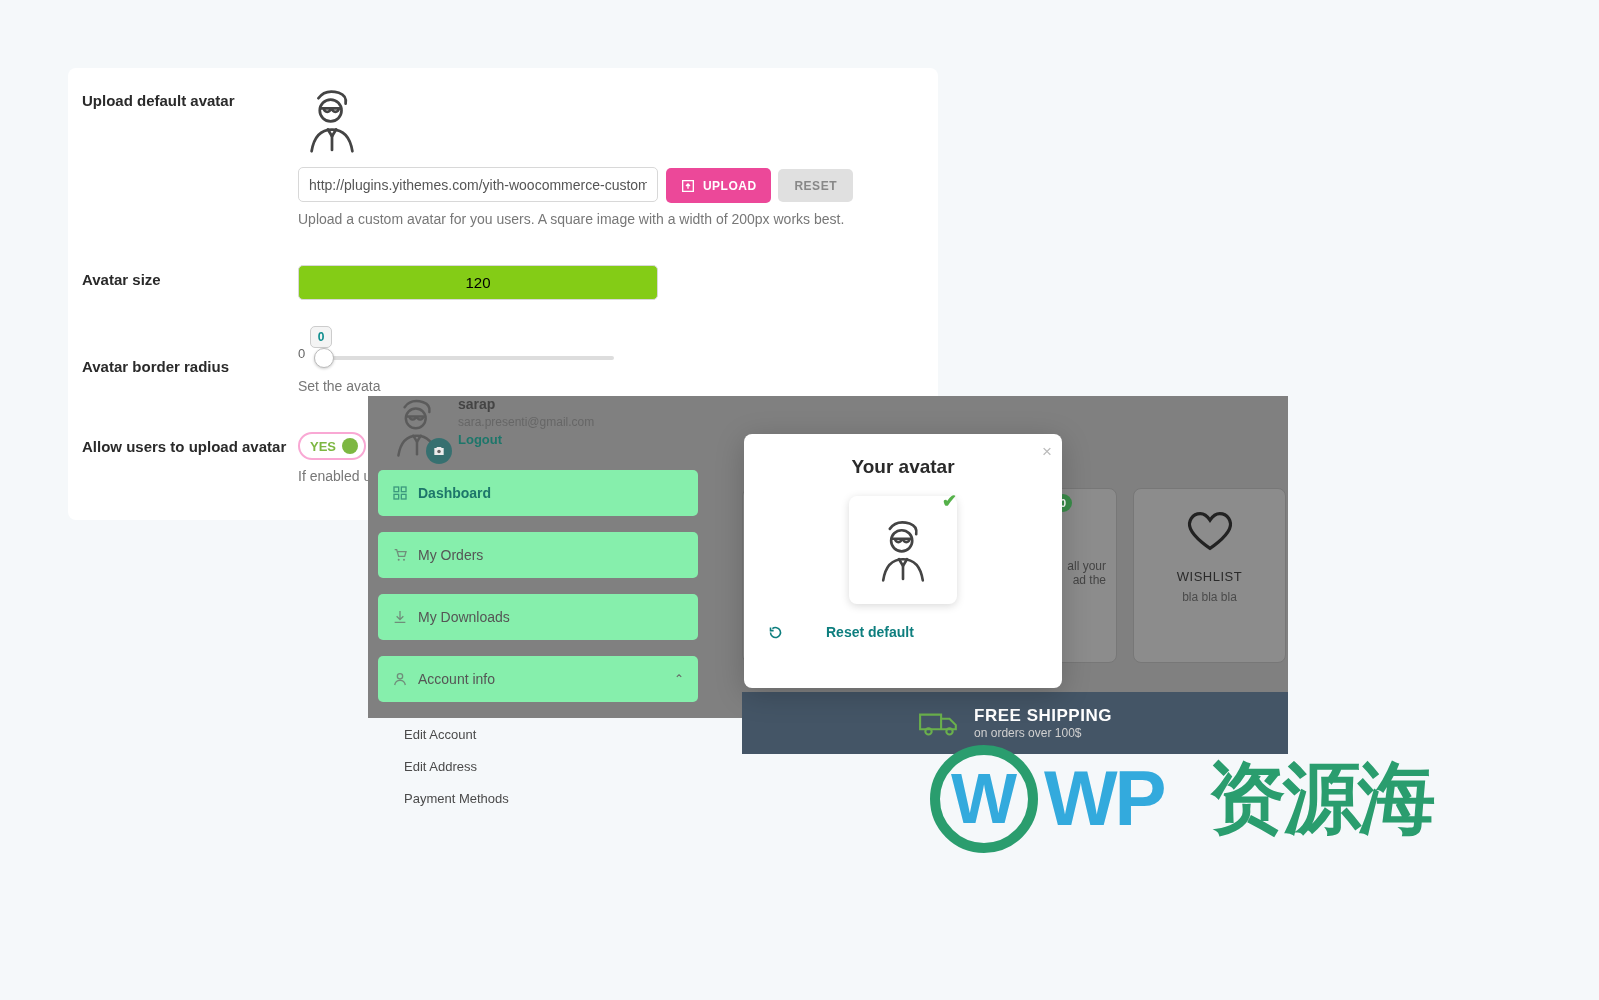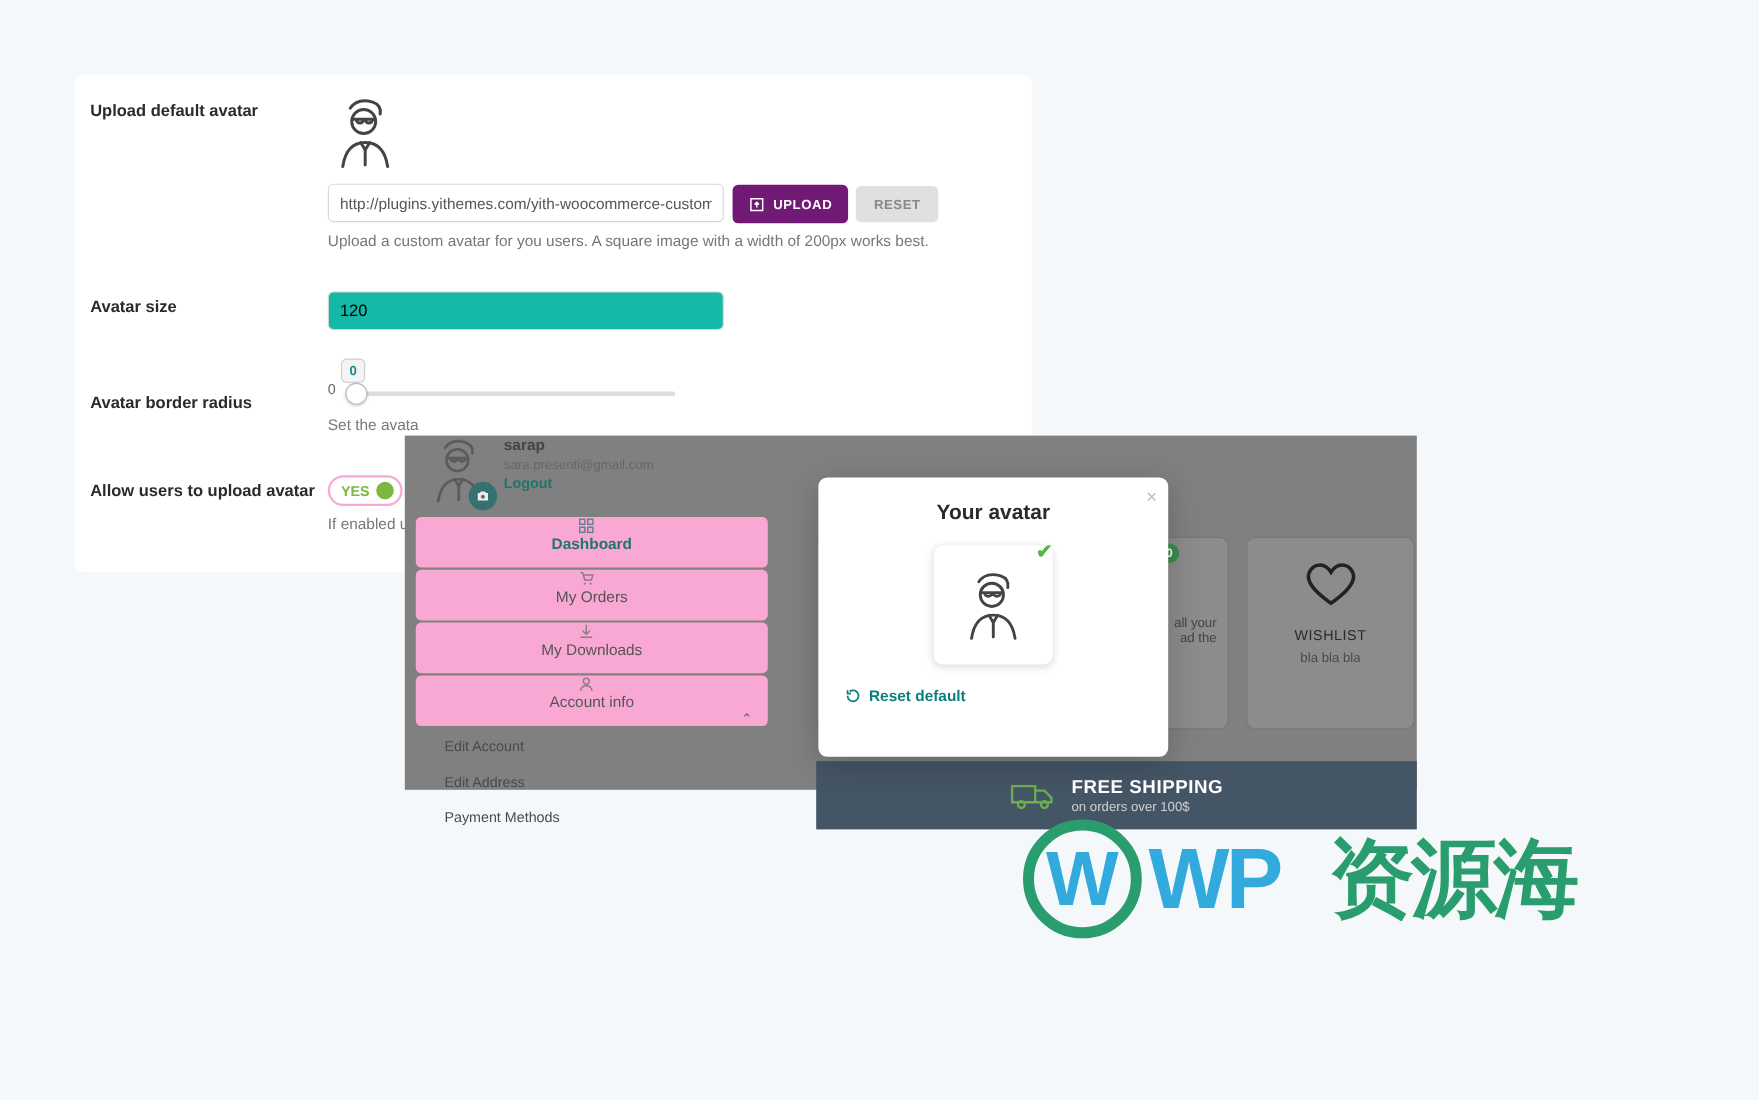--- a/index.html
+++ b/index.html
@@ -3,44 +3,44 @@
 <meta charset="utf-8">
 <style>
   * { box-sizing: border-box; margin: 0; padding: 0; }
   body { font-family: -apple-system, BlinkMacSystemFont, "Segoe UI", Arial, sans-serif; background: #f5f8fa; color: #333; width: 1599px; height: 1000px; position: relative; overflow: hidden; }
   .panel { position: absolute; left: 68px; top: 68px; width: 870px; background: #fff; border-radius: 8px; padding: 18px 0 24px 0; }
   .row { display: flex; align-items: flex-start; padding: 0 14px; margin-bottom: 38px; }
   .row .label { width: 216px; font-weight: 600; font-size: 15px; color: #2a2a2a; padding-top: 6px; }
   .row .control { flex: 1; font-size: 14px; color: #686868; }
   .avatar-svg { margin-bottom: 10px; }
   .url-input { width: 360px; height: 35px; border: 1px solid #d8d8d8; border-radius: 5px; background: #fff; padding: 0 10px; font-size: 14px; color: #555; }
-  .btn-upload { display: inline-flex; align-items: center; height: 35px; background: #701a75; color: #fff; border: none; border-radius: 5px; padding: 0 14px; margin-left: 4px; font-weight: 700; font-size: 12px; letter-spacing: .5px; vertical-align: middle; }
+  .btn-upload { display: inline-flex; align-items: center; height: 35px; background: #ec4899; color: #fff; border: none; border-radius: 5px; padding: 0 14px; margin-left: 4px; font-weight: 700; font-size: 12px; letter-spacing: .5px; vertical-align: middle; }
   .btn-upload svg { margin-right: 7px; }
   .btn-reset { height: 33px; background: #e0e0e0; color: #888; border: none; border-radius: 5px; padding: 0 16px; margin-left: 4px; font-weight: 600; font-size: 12px; letter-spacing: .5px; vertical-align: middle; }
   .hint { margin-top: 8px; color: #777; font-size: 14px; }
-  .size-input { width: 360px; height: 35px; border: 1px solid #d8d8d8; border-radius: 5px; background: #14b8a6; padding: 2px 10px; font-size: 15px; }
+  .size-input { width: 360px; height: 35px; border: 1px solid #d8d8d8; border-radius: 5px; background: #84cc16; padding: 2px 10px; font-size: 15px; text-align: center; }
   .slider-wrap { position: relative; padding-top: 18px; }
   .slider-bubble { position: absolute; top: -12px; left: 12px; width: 22px; height: 22px; background: #f4f4f4; border: 1px solid #ccc; border-radius: 5px; text-align: center; line-height: 20px; font-size: 12px; font-weight: 700; color: #0e8d8d; }
   .slider-track { position: relative; height: 4px; background: #ddd; border-radius: 2px; width: 300px; margin-left: 16px; }
   .slider-thumb { position: absolute; left: 0; top: -8px; width: 20px; height: 20px; background: #fff; border: 1px solid #bbb; border-radius: 50%; box-shadow: 0 1px 3px rgba(0,0,0,.2); }
   .slider-min { position: absolute; left: 0; top: 8px; font-size: 13px; color: #666; }
   .toggle { display: inline-flex; align-items: center; border: 2px solid #f9a8d4; border-radius: 20px; height: 28px; padding: 0 6px 0 10px; font-weight: 700; font-size: 13px; color: #7db742; }
   .toggle .dot { width: 16px; height: 16px; background: #7db742; border-radius: 50%; margin-left: 6px; }
 
   .overlay { position: absolute; left: 368px; top: 396px; width: 920px; height: 322px; background: #808080; }
   .ov-sidebar { position: absolute; left: 10px; top: 0; width: 320px; }
   .ov-user { display: flex; align-items: flex-start; padding: 0 8px 12px 8px; }
   .ov-user-avatar { width: 62px; height: 62px; position: relative; margin-right: 10px; flex-shrink: 0; opacity: .85; }
   .ov-user-avatar svg { filter: grayscale(100%); }
   .cam-badge { position: absolute; right: -4px; bottom: -6px; width: 26px; height: 26px; background: #2a6e6e; border-radius: 50%; display: flex; align-items: center; justify-content: center; }
   .ov-user-name { font-weight: 700; font-size: 14px; color: #444; margin-bottom: 3px; }
   .ov-user-email { font-size: 12px; color: #666; margin-bottom: 3px; }
   .ov-user-logout { font-size: 13px; color: #1d766a; font-weight: 600; }
   .ov-menu { }
-  .ov-item { display: flex; align-items: center; height: 46px; background: #f9a8d4; margin-bottom: 2px; border-radius: 5px; padding: 0 14px; font-size: 14px; color: #555; flex-direction: column; }
+  .ov-item { display: flex; align-items: center; height: 46px; background: #86efac; margin-bottom: 16px; border-radius: 5px; padding: 0 14px; font-size: 14px; color: #555; }
   .ov-item.active { color: #1d766a; font-weight: 700; }
   .ov-item .chev { margin-left: auto; font-size: 12px; color: #666; }
   .ov-item svg { margin-right: 10px; opacity: .7; }
   .ov-sub { height: 32px; padding: 0 26px; font-size: 13px; color: #4a4a4a; display: flex; align-items: center; }
   .ov-main { position: absolute; left: 374px; top: 10px; right: 0; }
   .ov-title { font-weight: 700; font-size: 18px; color: #333; }
   .ov-text { font-size: 14px; color: #4a4a4a; margin-top: 14px; }
   .ov-text a { color: #1d766a; text-decoration: underline; }
   .ov-card { position: absolute; border: 1px solid #777; border-radius: 8px; padding: 16px 10px; text-align: center; background: #8c8c8c; }
   .ov-card.c1 { left: 374px; top: 92px; width: 375px; height: 175px; }
@@ -56,21 +56,21 @@
   .modal { position: absolute; left: 744px; top: 434px; width: 318px; height: 254px; background: #fff; border-radius: 8px; box-shadow: 0 6px 30px rgba(0,0,0,.2); padding: 22px 24px; }
   .modal-close { position: absolute; right: 10px; top: 8px; color: #bbb; font-size: 17px; cursor: pointer; }
   .modal h3 { text-align: center; font-weight: 700; font-size: 19px; color: #2a2a2a; margin-bottom: 18px; }
   .modal-row { display: flex; gap: 26px; justify-content: center; }
   .av-card { width: 108px; height: 108px; border-radius: 8px; position: relative; display: flex; flex-direction: column; align-items: center; justify-content: center; }
   .av-card.sel { background: #fff; box-shadow: 0 2px 8px rgba(0,0,0,.15); }
   .av-card.up { background: #eee; }
   .av-check { position: absolute; right: 0; top: -6px; color: #55b14a; font-size: 18px; font-weight: 700; }
   .av-card .upl { font-size: 13px; color: #888; margin-top: 6px; }
   .av-card .curs { position: absolute; bottom: 2px; font-size: 12px; color: #777; }
-  .modal .reset { margin-top: 20px; color: #0d7e7e; font-weight: 700; font-size: 14px; display: flex; align-items: flex-end; }
+  .modal .reset { margin-top: 20px; color: #0d7e7e; font-weight: 700; font-size: 14px; display: flex; align-items: flex-end; gap: 36px; }
   .modal .reset svg { margin-right: 7px; }
 
   .watermark { position: absolute; left: 930px; top: 745px; display: flex; align-items: center; }
   .watermark .wtxt { font-size: 78px; font-weight: 700; letter-spacing: -3px; color: #33aadd; white-space: nowrap; }
   .watermark .green { color: #2a9d6e; margin-left: 44px; }
   .wm-circle { display: inline-flex; align-items: center; justify-content: center; width: 108px; height: 108px; border: 10px solid #2a9d6e; border-radius: 50%; margin-right: 6px; }
   .wm-w { font-size: 70px; font-weight: 800; color: #33aadd; line-height: 1; }
 </style>
 </head>
 <body>

